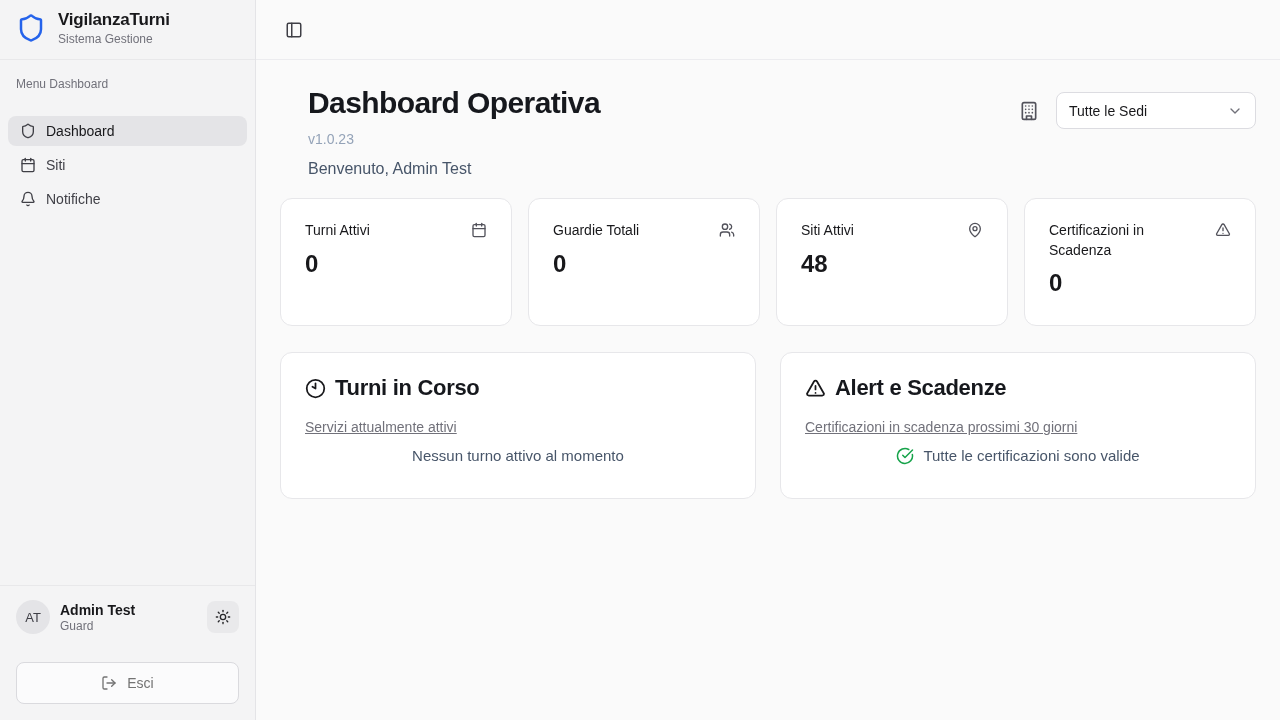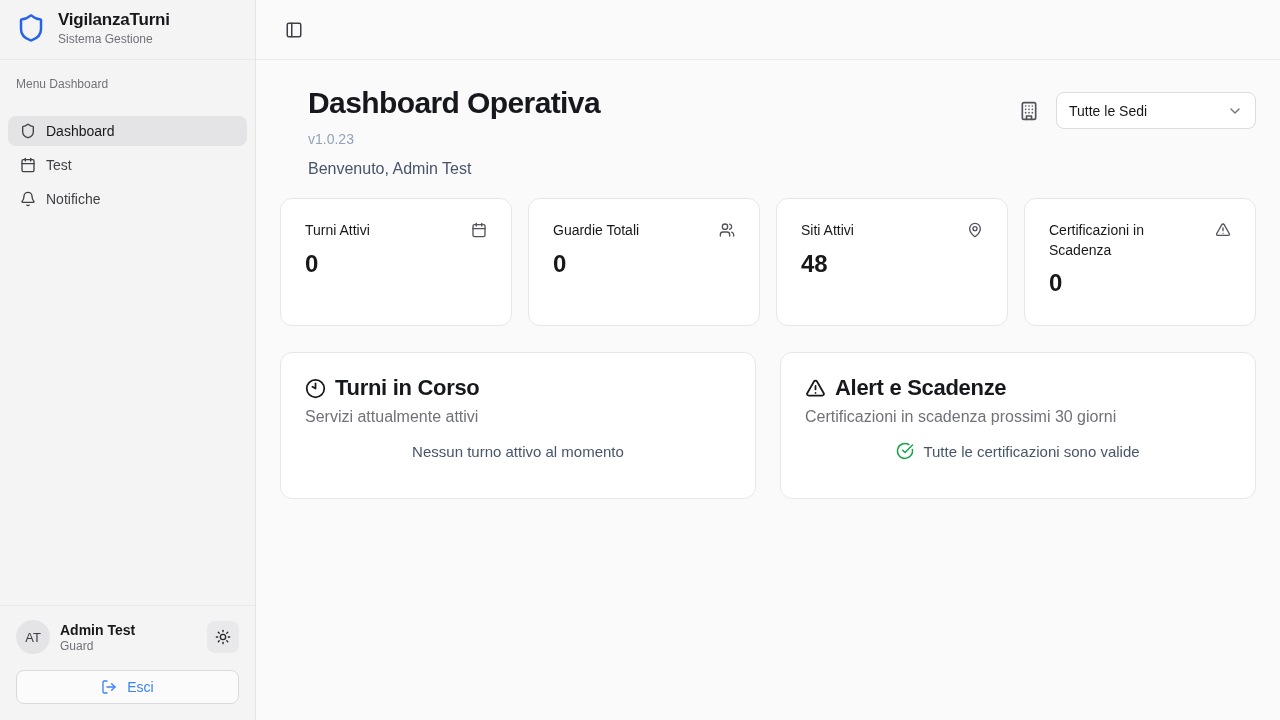--- a/index.html
+++ b/index.html
@@ -46,25 +46,25 @@
     font-size: 13px; font-weight: 500;
   }
   .user-name { font-size: 14px; font-weight: 700; color: #18181b; }
   .user-role { font-size: 12px; color: #71717a; margin-top: 1px; }
   .theme-btn {
     margin-left: auto; width: 32px; height: 32px;
     border: none; border-radius: 8px; background: #e9e9eb;
     display: grid; place-items: center; cursor: pointer; color: #27272a;
   }
   .logout-btn {
-    margin-top: 16px; width: 100%; height: 34px;
+    margin-top: 28px; width: 100%; height: 42px;
     border: 1px solid #dadade; border-radius: 8px;
     background: #fbfbfc; cursor: pointer;
     display: flex; align-items: center; justify-content: center; gap: 10px;
-    font-size: 14px; color: #3b82f6;
+    font-size: 14px; color: #737373;
     font-family: inherit;
   }
 
   
   .main { flex: 1; height: 720px; display: flex; flex-direction: column; background: #fafafa; }
   .topbar {
     height: 60px; min-height: 60px;
     display: flex; align-items: center;
     padding: 0 24px;
     border-bottom: 1px solid #ececef;
@@ -105,21 +105,21 @@
 
   
   .panels-grid { display: grid; grid-template-columns: repeat(2, 1fr); gap: 24px; margin-top: 26px; }
   .panel-card {
     background: #ffffff; border: 1px solid #e7e7ea; border-radius: 12px;
     padding: 22px 24px; height: 147px;
     display: flex; flex-direction: column;
   }
   .panel-title-row { display: flex; align-items: center; gap: 9px; font-size: 22px; font-weight: 700; letter-spacing: -0.3px; color: #16181d; }
   .panel-title-row .p-icon { color: #18181b; }
-  .panel-subtitle { font-size: 16px; color: #71717a; margin-top: 7px; }
+  .panel-subtitle { font-size: 14px; color: #71717a; margin-top: 18px; text-decoration: underline; }
   .panel-body { flex: 1; display: flex; align-items: center; justify-content: center; font-size: 15px; color: #475569; }
   .valid-row { display: flex; align-items: center; gap: 9px; }
   .valid-row .check { color: #16a34a; }
 </style>
 </head>
 <body>
 
 <aside class="sidebar">
   <div class="brand">
     <span style="color:#2563eb;">
@@ -146,21 +146,21 @@
     </div>
     <div class="menu-item">
       <span class="mi-icon">
         <svg width="16" height="16" viewBox="0 0 24 24" fill="none" stroke="currentColor" stroke-width="2" stroke-linecap="round" stroke-linejoin="round">
           <path d="M8 2v4"></path>
             <path d="M16 2v4"></path>
             <rect width="18" height="18" x="3" y="4" rx="2"></rect>
             <path d="M3 10h18"></path>
         </svg>
       </span>
-      <span>Test</span>
+      <span>Siti</span>
     </div>
     <div class="menu-item">
       <span class="mi-icon">
         <svg width="16" height="16" viewBox="0 0 24 24" fill="none" stroke="currentColor" stroke-width="2" stroke-linecap="round" stroke-linejoin="round">
           <path d="M10.268 21a2 2 0 0 0 3.464 0"></path>
           <path d="M3.262 15.326A1 1 0 0 0 4 17h16a1 1 0 0 0 .74-1.673C19.41 13.956 18 12.499 18 8A6 6 0 0 0 6 8c0 4.499-1.411 5.956-2.738 7.326"></path>
         </svg>
       </span>
       <span>Notifiche</span>
     </div>

